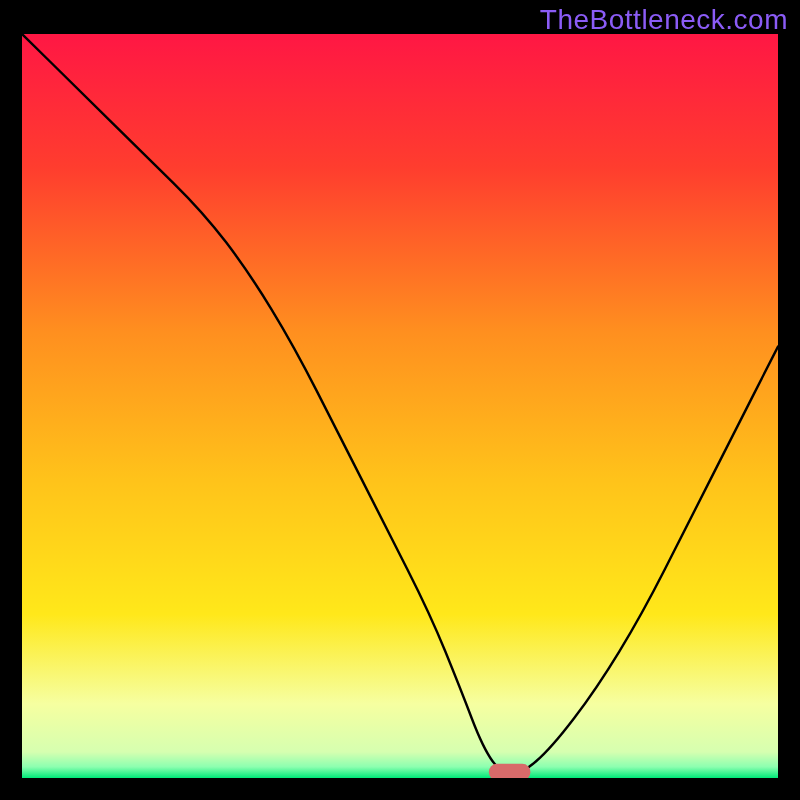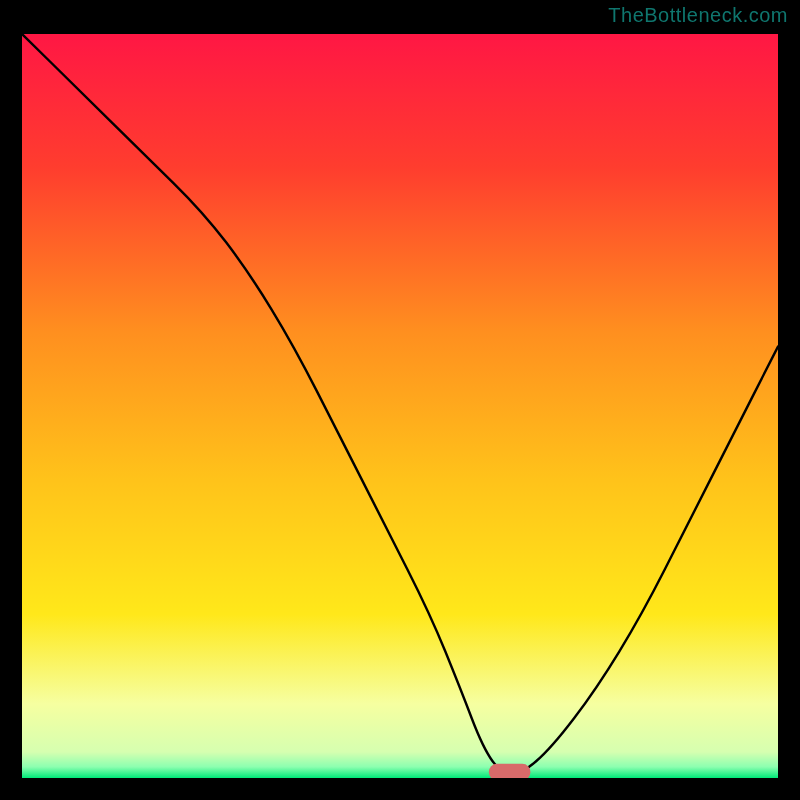--- a/index.html
+++ b/index.html
@@ -14,22 +14,22 @@
   .frame {
     position: relative;
     width: 800px;
     height: 800px;
     background: #000;
   }
   .watermark {
     position: absolute;
     top: 4px;
     right: 12px;
-    color: #0f766e;
-    font-size: 20px;
+    color: #8b5cf6;
+    font-size: 28px;
     font-weight: 500;
     letter-spacing: 0.5px;
     z-index: 10;
   }
   .plot-wrap {
     position: absolute;
     left: 22px;
     top: 34px;
     width: 756px;
     height: 744px;

